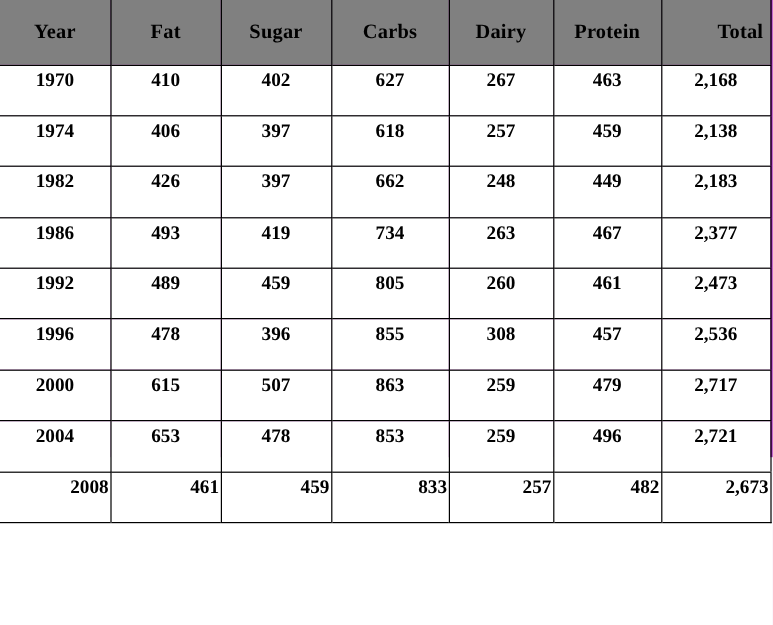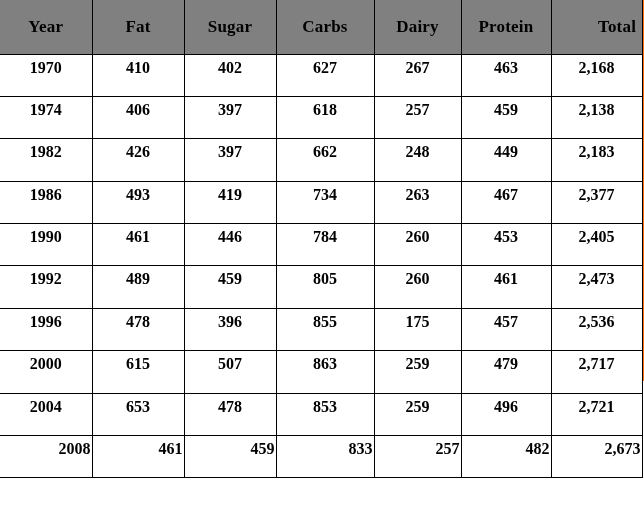--- a/index.html
+++ b/index.html
@@ -11,21 +11,21 @@
   body {
     width: 644px;
     height: 521px;
     overflow: hidden;
     font-family: "Liberation Serif", "DejaVu Serif", serif;
   }
 
   #nutrient-table-wrap {
     width: 644px;
     height: 381px;
-    background: #f97316;
+    background: #a21caf;
     position: relative;
     font-family: Liberation Serif, serif;
   }
 
   table.nutrient-table {
     border-collapse: collapse;
     table-layout: fixed;
     width: 642px;
     margin: 0;
     border-right: 1px solid #000000;
@@ -132,43 +132,34 @@
         <tr class="data-row">
           <td>1986</td>
           <td>493</td>
           <td>419</td>
           <td>734</td>
           <td>263</td>
           <td>467</td>
           <td class="last-col">2,377</td>
         </tr>
         <tr class="data-row">
-          <td>1990</td>
-          <td>461</td>
-          <td>446</td>
-          <td>784</td>
-          <td>260</td>
-          <td>453</td>
-          <td class="last-col">2,405</td>
-        </tr>
-        <tr class="data-row">
           <td>1992</td>
           <td>489</td>
           <td>459</td>
           <td>805</td>
           <td>260</td>
           <td>461</td>
           <td class="last-col">2,473</td>
         </tr>
         <tr class="data-row">
           <td>1996</td>
           <td>478</td>
           <td>396</td>
           <td>855</td>
-          <td>175</td>
+          <td>308</td>
           <td>457</td>
           <td class="last-col">2,536</td>
         </tr>
         <tr class="data-row">
           <td>2000</td>
           <td>615</td>
           <td>507</td>
           <td>863</td>
           <td>259</td>
           <td>479</td>

